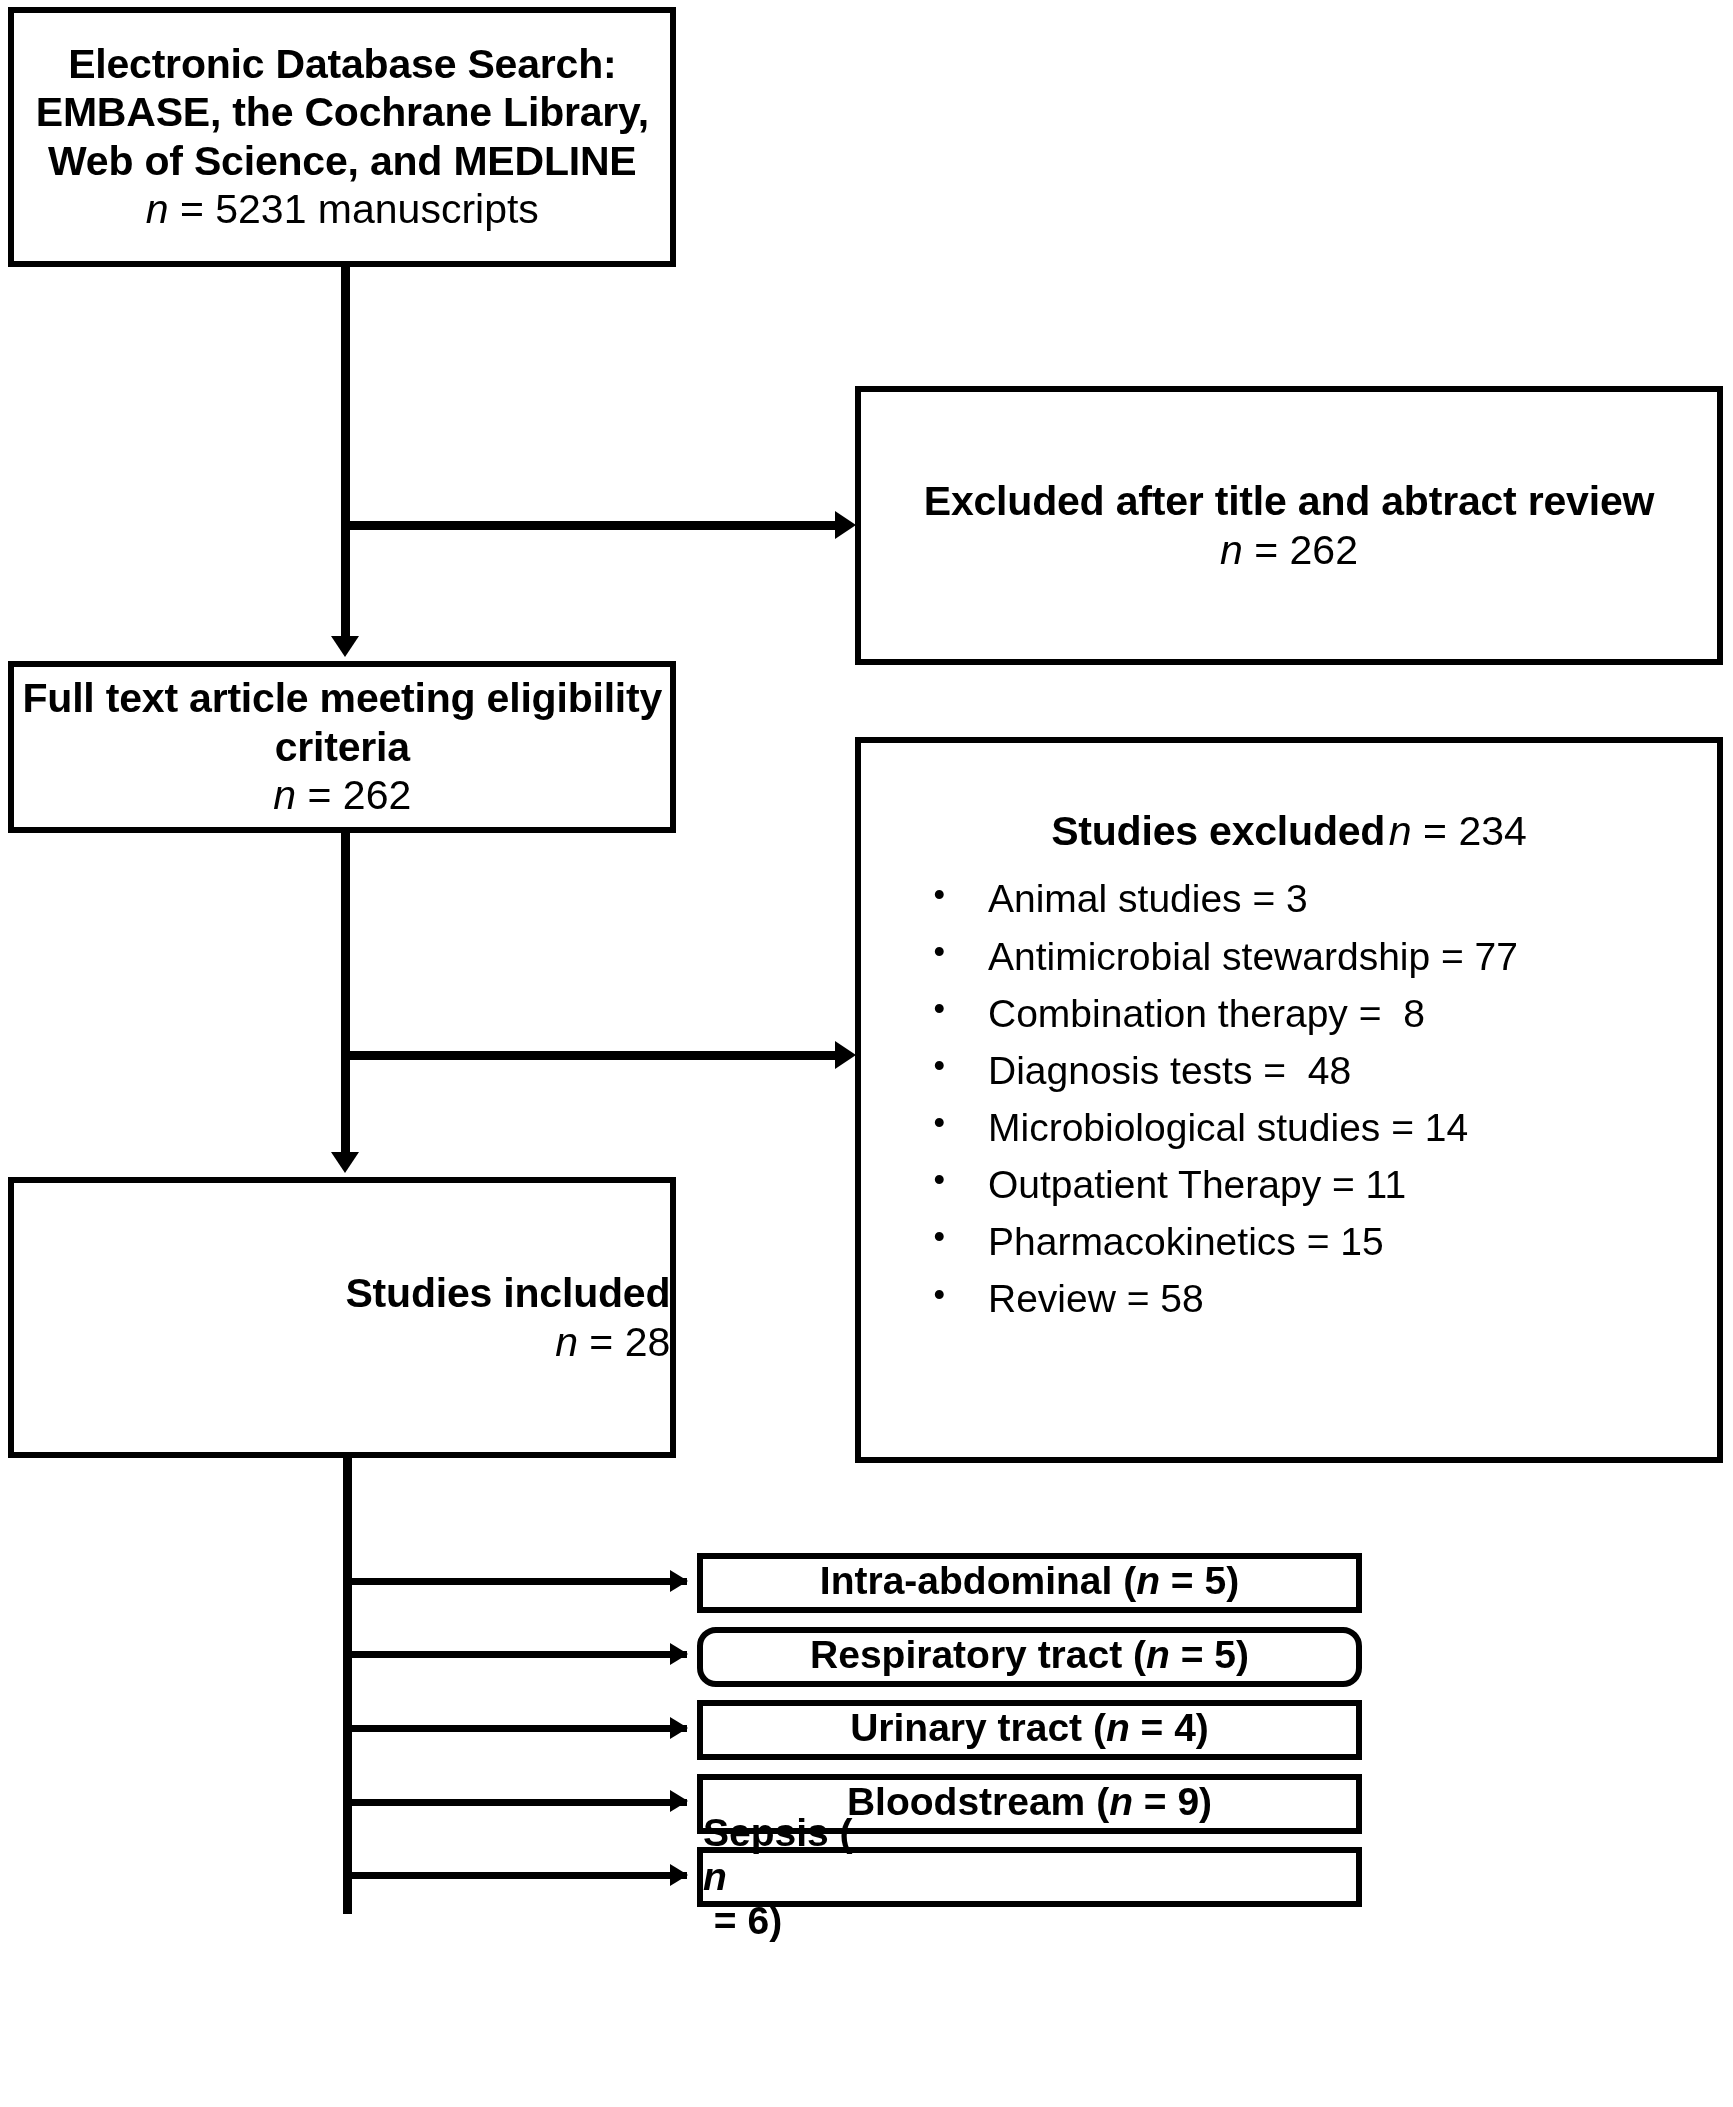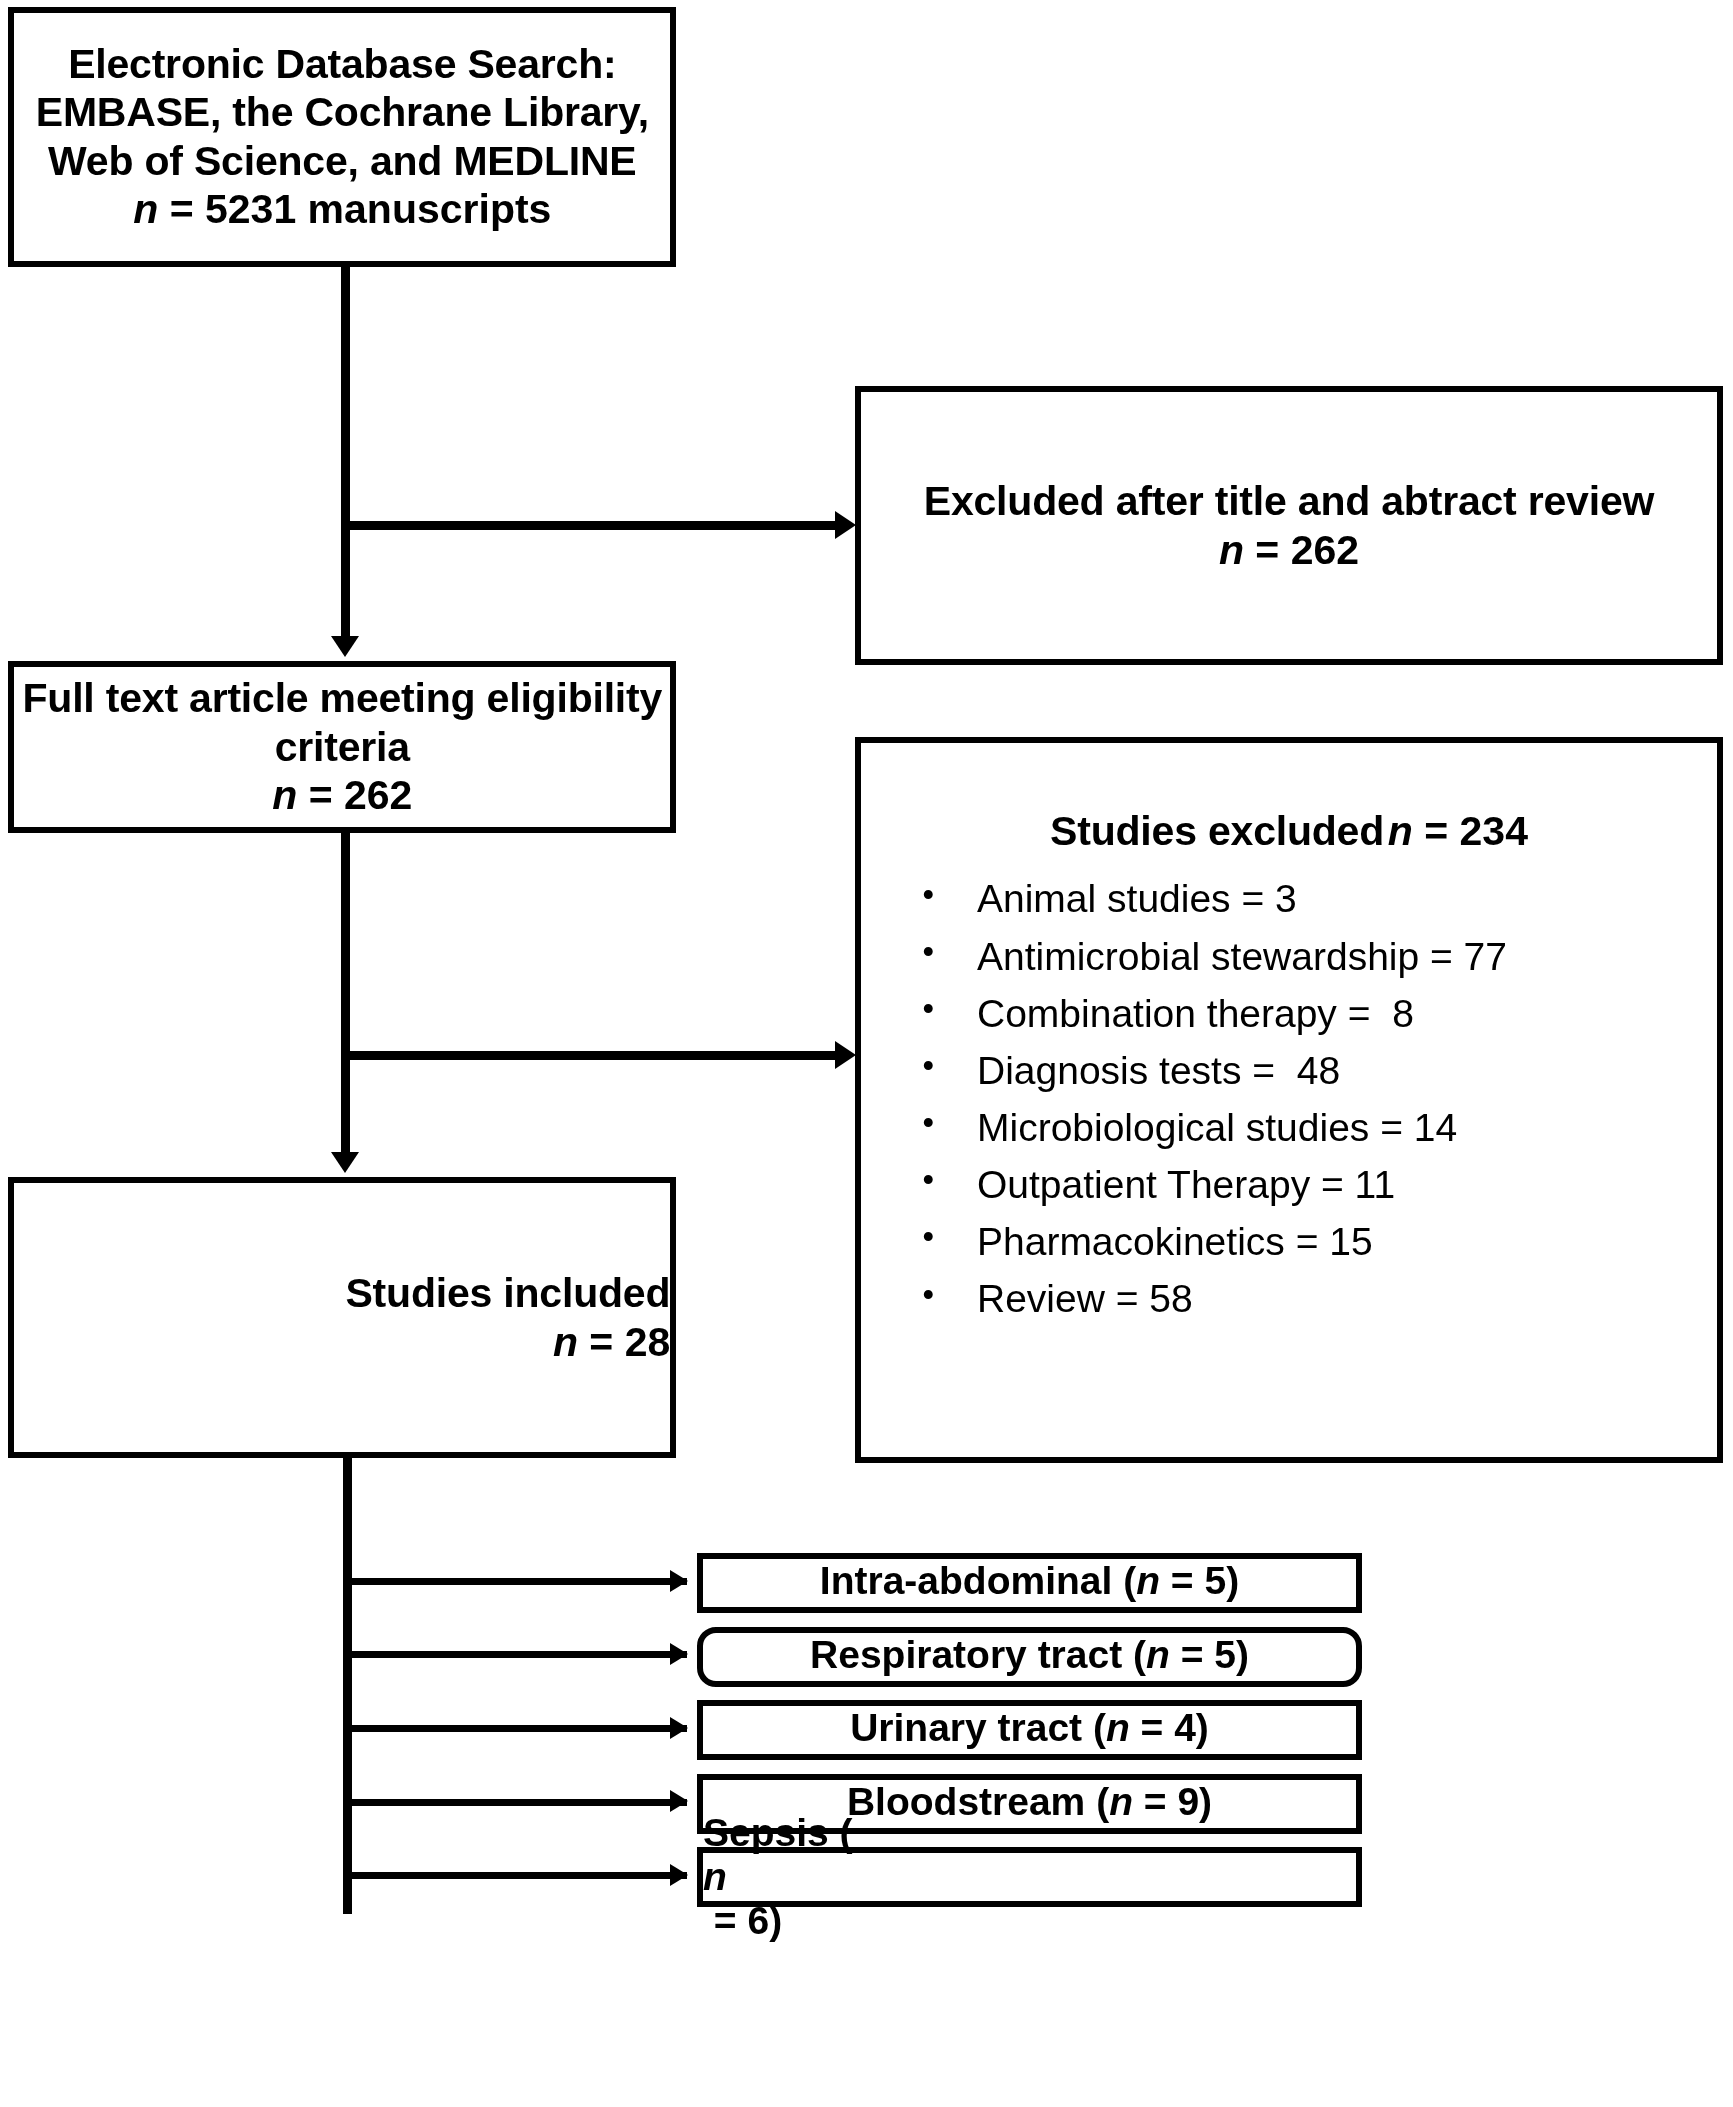--- a/index.html
+++ b/index.html
@@ -33,21 +33,21 @@
 
   .hdr {
     font-weight: bold;
     font-size: 41px;
     line-height: 1.18;
     letter-spacing: -0.2px;
   }
   .nline {
     font-size: 41px;
     line-height: 1.18;
-    font-weight: bold;
+    font-weight: normal;
   }
   .nline .ital { font-style: italic; }
 
   
   #box-source { left: 8.3px;  top: 6.6px;   width: 668px; height: 260px; }
   #box-fulltext { left: 8.3px; top: 661px; width: 668px; height: 172px; }
   #box-included { left: 8.3px; top: 1177px; width: 668px; height: 281px; align-items: flex-end; }
 
   
   #box-excluded-ta { left: 855px; top: 386px; width: 868px; height: 279px; }
@@ -55,21 +55,21 @@
     left: 855px; top: 737px; width: 868px; height: 726px;
     display: block;
     padding: 8px;
   }
   #box-excluded-studies .studies-head {
     margin-top: 56px;
     text-align: center;
   }
   ul.reasons {
     list-style: none;
-    margin: 15px 0 0 1px;
+    margin: 15px 0 0 12px;
     padding: 0 0 0 46px;
     text-align: left;
   }
   ul.reasons li {
     position: relative;
     font-size: 39px;
     line-height: 1.465;
     padding-left: 61px;
     white-space: pre;
   }

